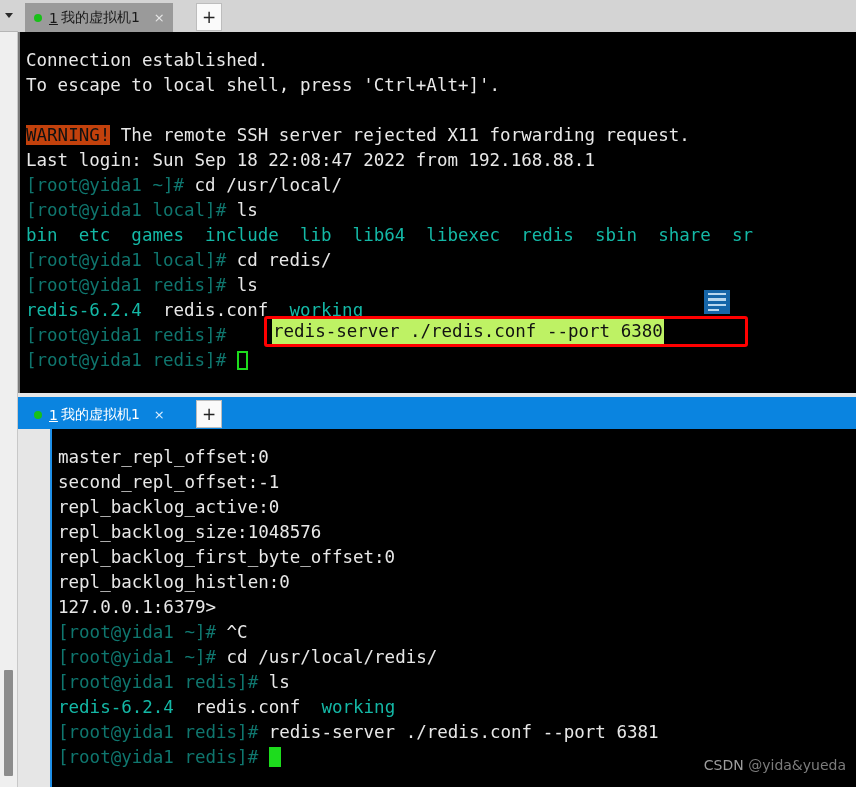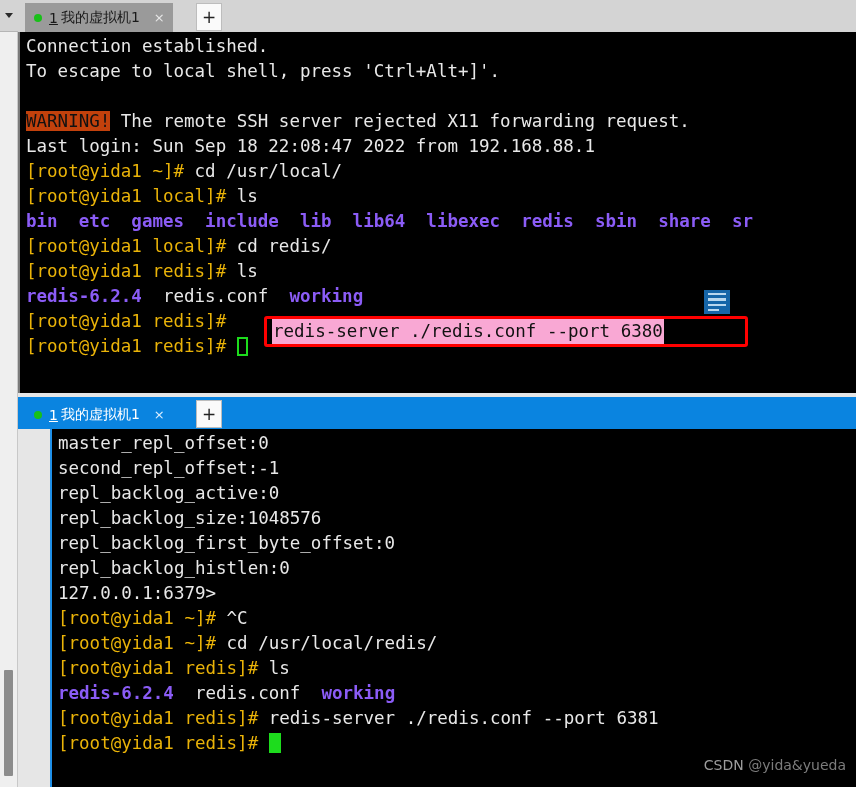--- a/index.html
+++ b/index.html
@@ -128,35 +128,35 @@
 
   
   .terminal {
     position: relative;
     background: #000000;
     color: #e8e8e8;
     font-family: "DejaVu Sans Mono", monospace;
     font-size: 17.5px;
     line-height: 25px;
     overflow: hidden;
-    padding: 2px 0 0 6px;
+    padding: 16px 0 0 6px;
     letter-spacing: 0px;
   }
   #term-1 { height: 361px; border-left: 2px solid #7a7a7a; }
   #term-2 { height: 358px; border-left: 2px solid #1f90e8; margin-left: 32px; }
 
   .tline {
     white-space: pre;
     height: 25px;
   }
   .blank { height: 25px; }
 
-  .c-prompt { color: #eab308; text-align: right; }
+  .c-prompt { color: #0f766e; text-align: right; }
   .c-white  { color: #e8e8e8; }
-  .c-dir    { color: #8b5cf6; font-weight: bold; }
+  .c-dir    { color: #14b8a6; font-weight: normal; }
   .c-inv    { background: #c2410c; color: #111111; }
 
   
   .cursor-hollow {
     display: inline-block;
     width: 11px; height: 19px;
     border: 2px solid #1ddc1d;
     vertical-align: -4px;
     box-sizing: border-box;
   }
@@ -171,21 +171,21 @@
   .hl-box {
     position: absolute;
     border: 3px solid #ff0000;
     border-radius: 3px;
     pointer-events: none;
   }
   #hl-1 { left: 246px; top: 316px; width: 484px; height: 31px; }
 
   .sel-fill {
     position: absolute;
-    background: #f9a8d4;
+    background: #bef264;
     color: #111111;
     font-family: "DejaVu Sans Mono", monospace;
     font-size: 17.5px;
     line-height: 25px;
     white-space: pre;
     padding: 0 1px;
   }
   #sel-1 { left: 254px; top: 319px; height: 25px; }
 
   

